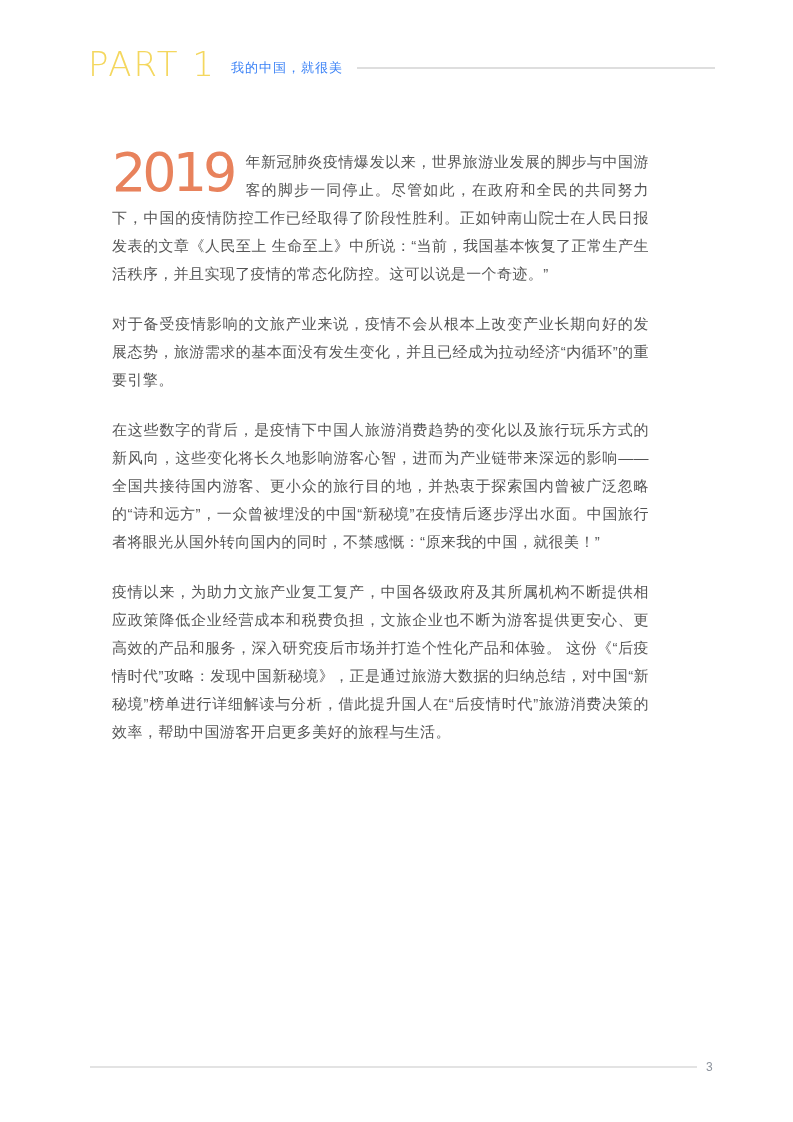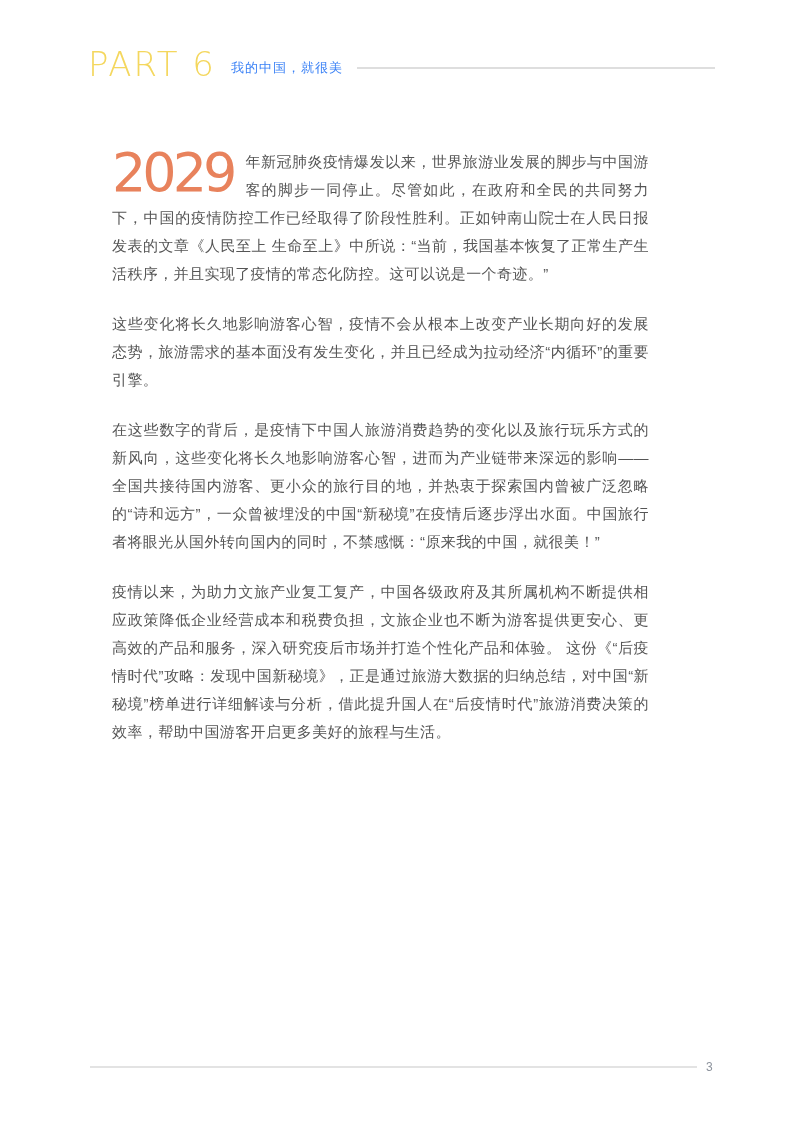--- a/index.html
+++ b/index.html
@@ -92,30 +92,30 @@
     color: #8C929C;
     margin-left: 9px;
   }
 </style>
 </head>
 <body>
 
 <div class="page">
 
   <header class="header">
-    <span class="part-label">PART 6</span>
+    <span class="part-label">PART 1</span>
     <span class="header-subtitle">我的中国，就很美</span>
     <span class="header-rule"></span>
   </header>
 
   <main class="content">
     <div class="para">
-      <span class="dropcap">2029</span><span>年新冠肺炎疫情爆发以来，世界旅游业发展的脚步与中国游客的脚步一同停止。尽管如此，在政府和全民的共同努力下，中国的疫情防控工作已经取得了阶段性胜利。正如钟南山院士在人民日报发表的文章《人民至上 生命至上》中所说：“当前，我国基本恢复了正常生产生活秩序，并且实现了疫情的常态化防控。这可以说是一个奇迹。”</span>
+      <span class="dropcap">2019</span><span>年新冠肺炎疫情爆发以来，世界旅游业发展的脚步与中国游客的脚步一同停止。尽管如此，在政府和全民的共同努力下，中国的疫情防控工作已经取得了阶段性胜利。正如钟南山院士在人民日报发表的文章《人民至上 生命至上》中所说：“当前，我国基本恢复了正常生产生活秩序，并且实现了疫情的常态化防控。这可以说是一个奇迹。”</span>
     </div>
-    <p class="para">这些变化将长久地影响游客心智，疫情不会从根本上改变产业长期向好的发展态势，旅游需求的基本面没有发生变化，并且已经成为拉动经济“内循环”的重要引擎。</p>
+    <p class="para">对于备受疫情影响的文旅产业来说，疫情不会从根本上改变产业长期向好的发展态势，旅游需求的基本面没有发生变化，并且已经成为拉动经济“内循环”的重要引擎。</p>
     <p class="para">在这些数字的背后，是疫情下中国人旅游消费趋势的变化以及旅行玩乐方式的新风向，这些变化将长久地影响游客心智，进而为产业链带来深远的影响——全国共接待国内游客、更小众的旅行目的地，并热衷于探索国内曾被广泛忽略的“诗和远方”，一众曾被埋没的中国“新秘境”在疫情后逐步浮出水面。中国旅行者将眼光从国外转向国内的同时，不禁感慨：“原来我的中国，就很美！”</p>
     <p class="para">疫情以来，为助力文旅产业复工复产，中国各级政府及其所属机构不断提供相应政策降低企业经营成本和税费负担，文旅企业也不断为游客提供更安心、更高效的产品和服务，深入研究疫后市场并打造个性化产品和体验。 这份《“后疫情时代”攻略：发现中国新秘境》，正是通过旅游大数据的归纳总结，对中国“新秘境”榜单进行详细解读与分析，借此提升国人在“后疫情时代”旅游消费决策的效率，帮助中国游客开启更多美好的旅程与生活。</p>
   </main>
 
   <footer class="footer">
     <span class="footer-rule"></span>
     <span class="page-number">3</span>
   </footer>
 
 </div>

